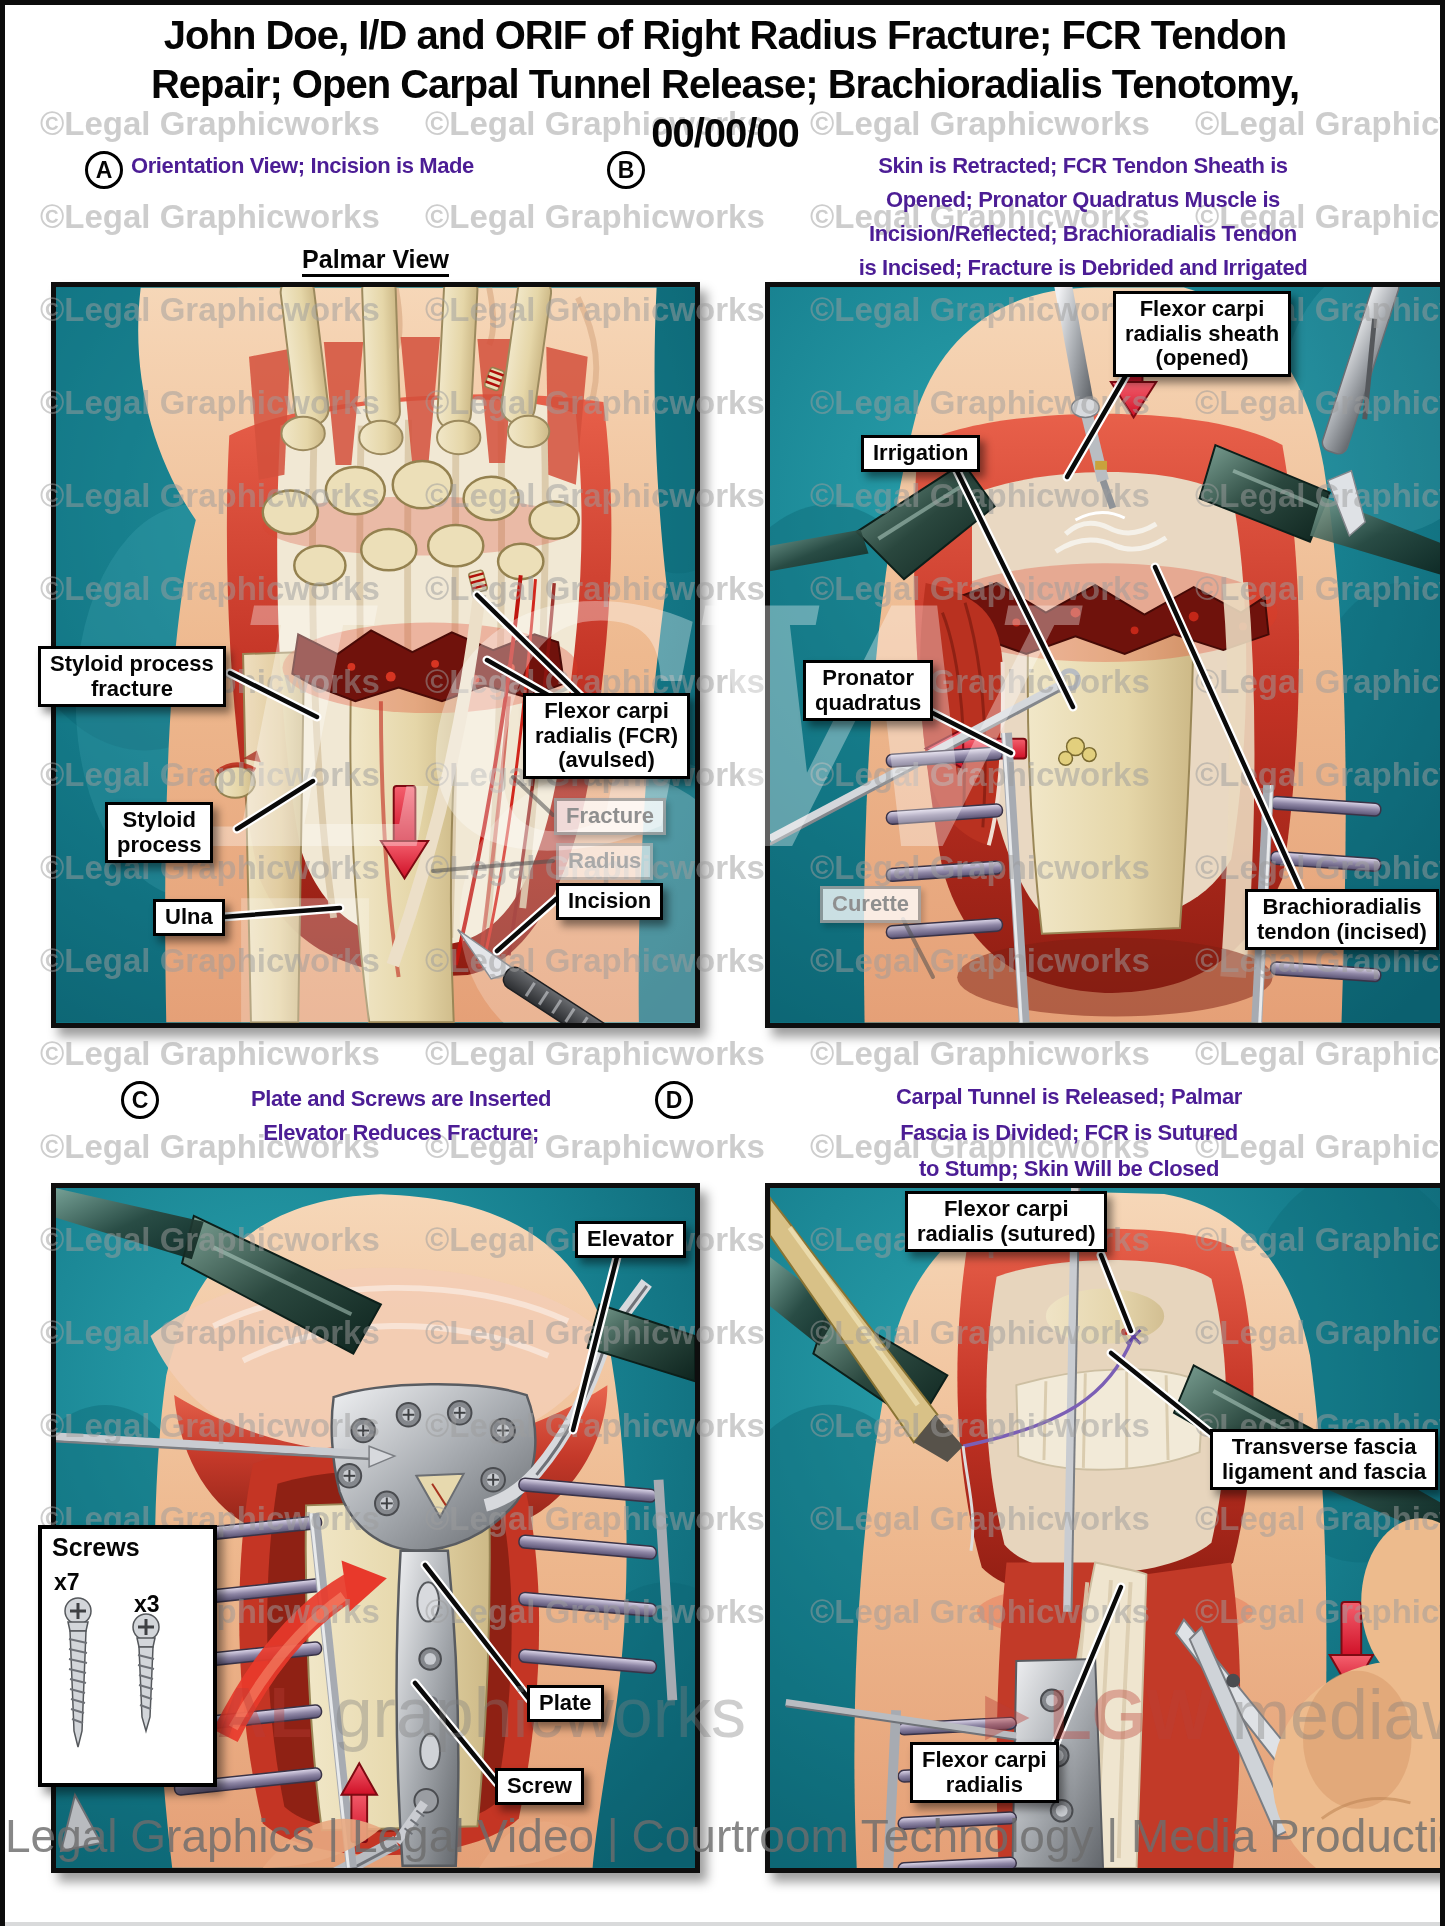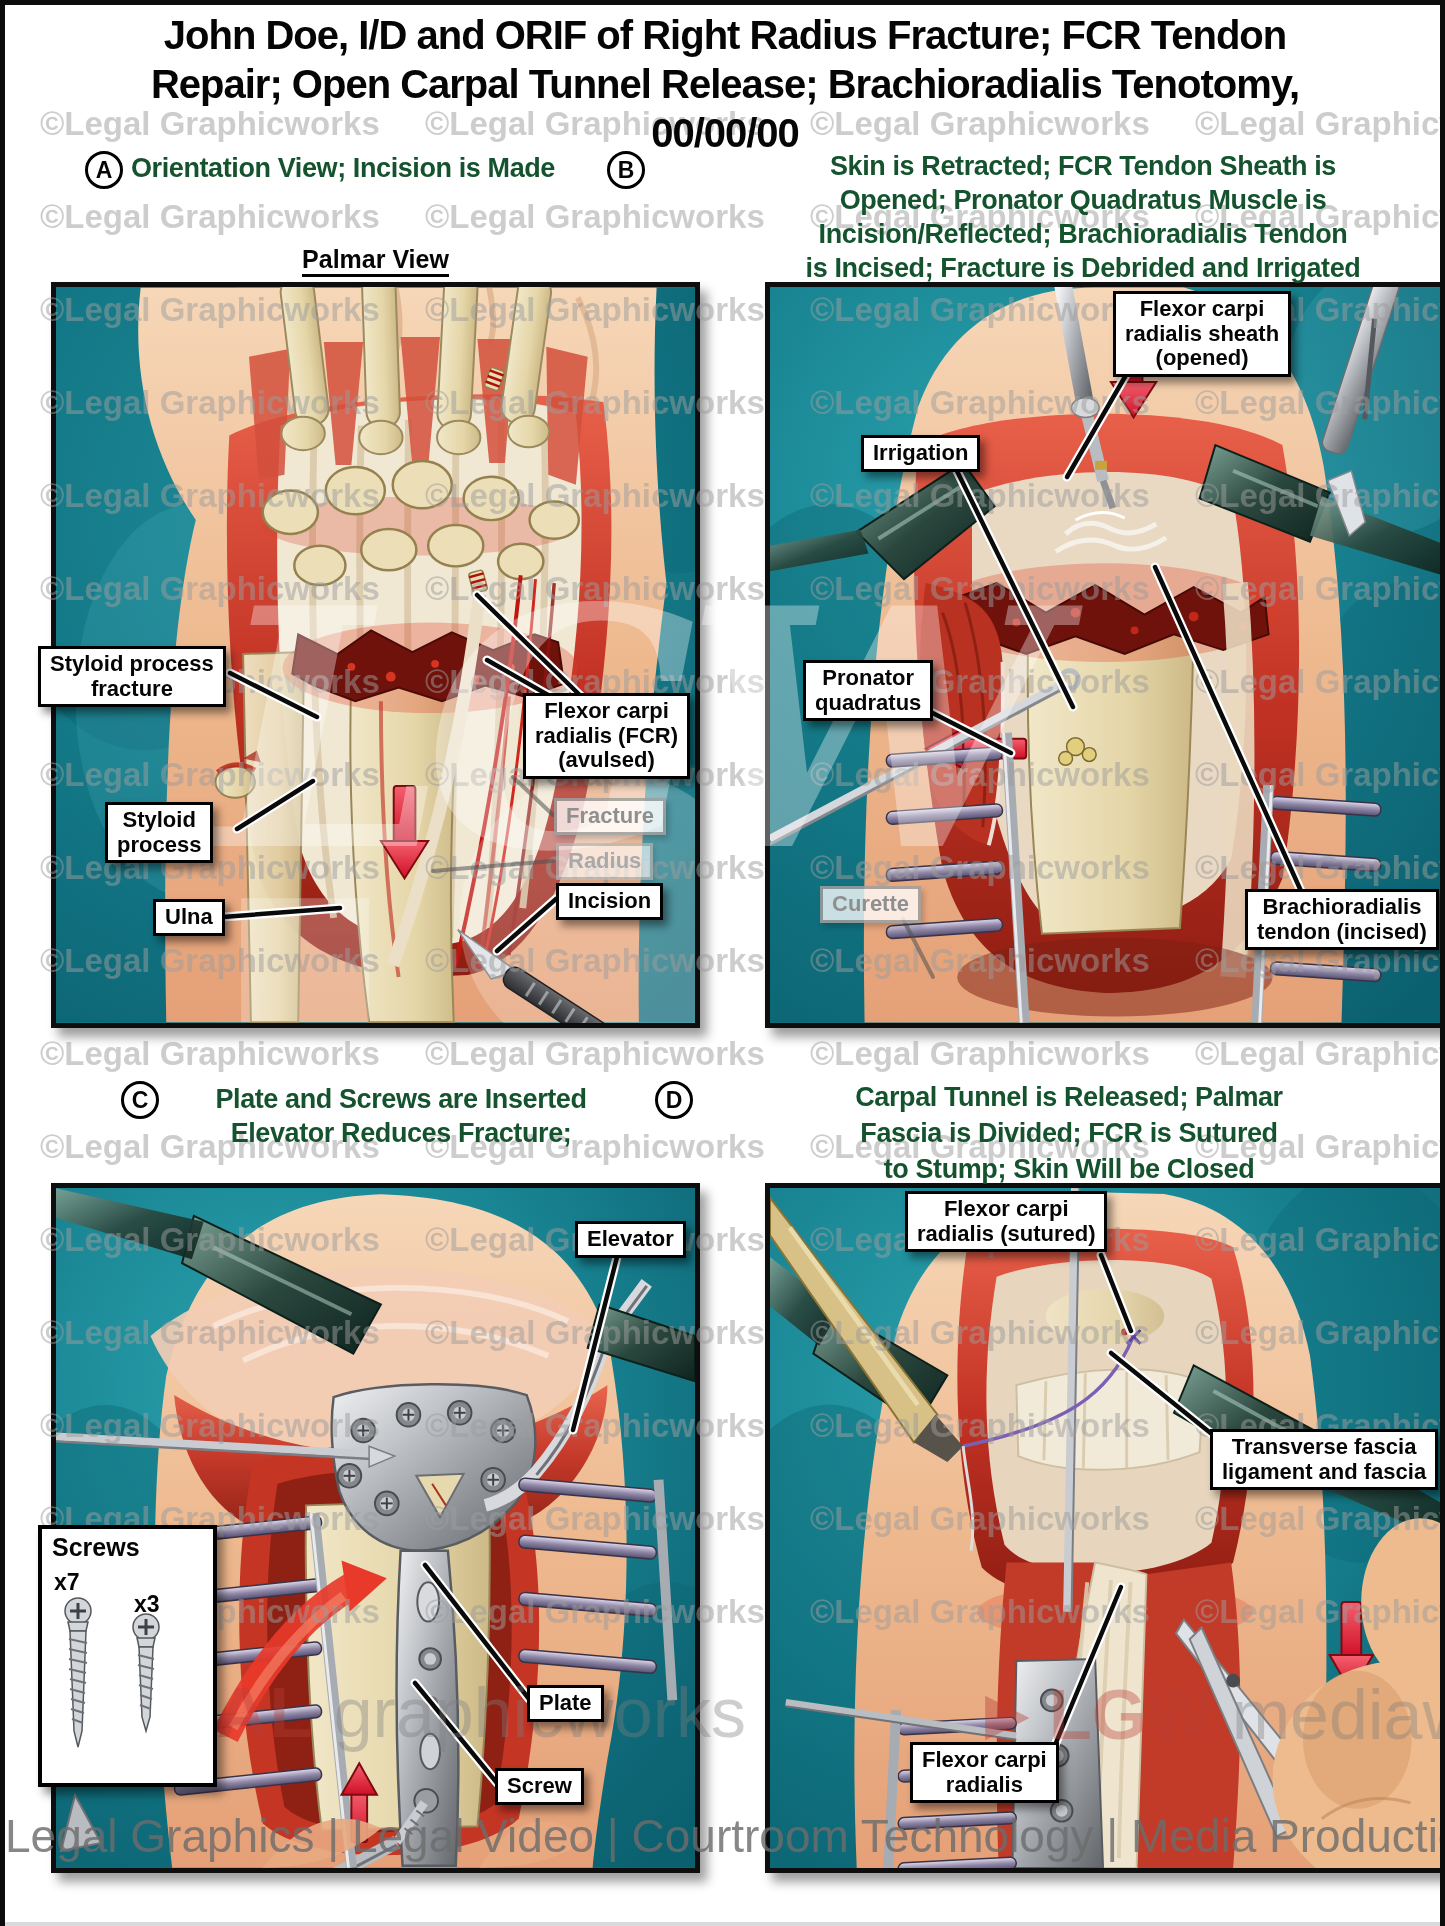--- a/index.html
+++ b/index.html
@@ -4,21 +4,21 @@
 <style>
   html,body{margin:0;padding:0;background:#e9e9e9;}
   #page{position:relative;width:1445px;height:1926px;background:#ffffff;overflow:hidden;
         border-top:5px solid #0c0c0c;border-left:5px solid #0c0c0c;border-right:5px solid #0c0c0c;
         box-sizing:border-box;font-family:"Liberation Sans",sans-serif;}
   
   #title{position:absolute;left:28px;top:6px;width:1384px;text-align:center;z-index:10;
          font-weight:bold;font-size:40px;line-height:49px;letter-spacing:-1px;color:#050505;}
   .cap-circle{position:absolute;width:32px;height:32px;border:3px solid #000;border-radius:50%;
          text-align:center;font-weight:bold;font-size:23px;line-height:32px;z-index:10;color:#050505;background:rgba(255,255,255,.25);}
-  .cap-text{position:absolute;z-index:10;font-weight:bold;font-size:27px;color:#14532d;letter-spacing:-.4px;}
+  .cap-text{position:absolute;z-index:10;font-weight:bold;font-size:22px;color:#4c1d95;letter-spacing:-.4px;}
   .cap-lines{text-align:center;line-height:34px;}
   #palmar-view{position:absolute;left:46px;top:240px;width:649px;text-align:center;z-index:10;
          font-weight:bold;font-size:25px;color:#050505;}
   #palmar-view span{border-bottom:3px solid #000;padding-bottom:1px;}
   
   .panel{position:absolute;border:5px solid #0e0e0e;box-shadow:7px 9px 10px rgba(0,0,0,.38);
          background:#127f8e;z-index:1;overflow:hidden;box-sizing:border-box;}
   .panel svg{display:block;}
   
   .lbl{position:absolute;background:#fff;border:3px solid #000;z-index:10;color:#050505;

